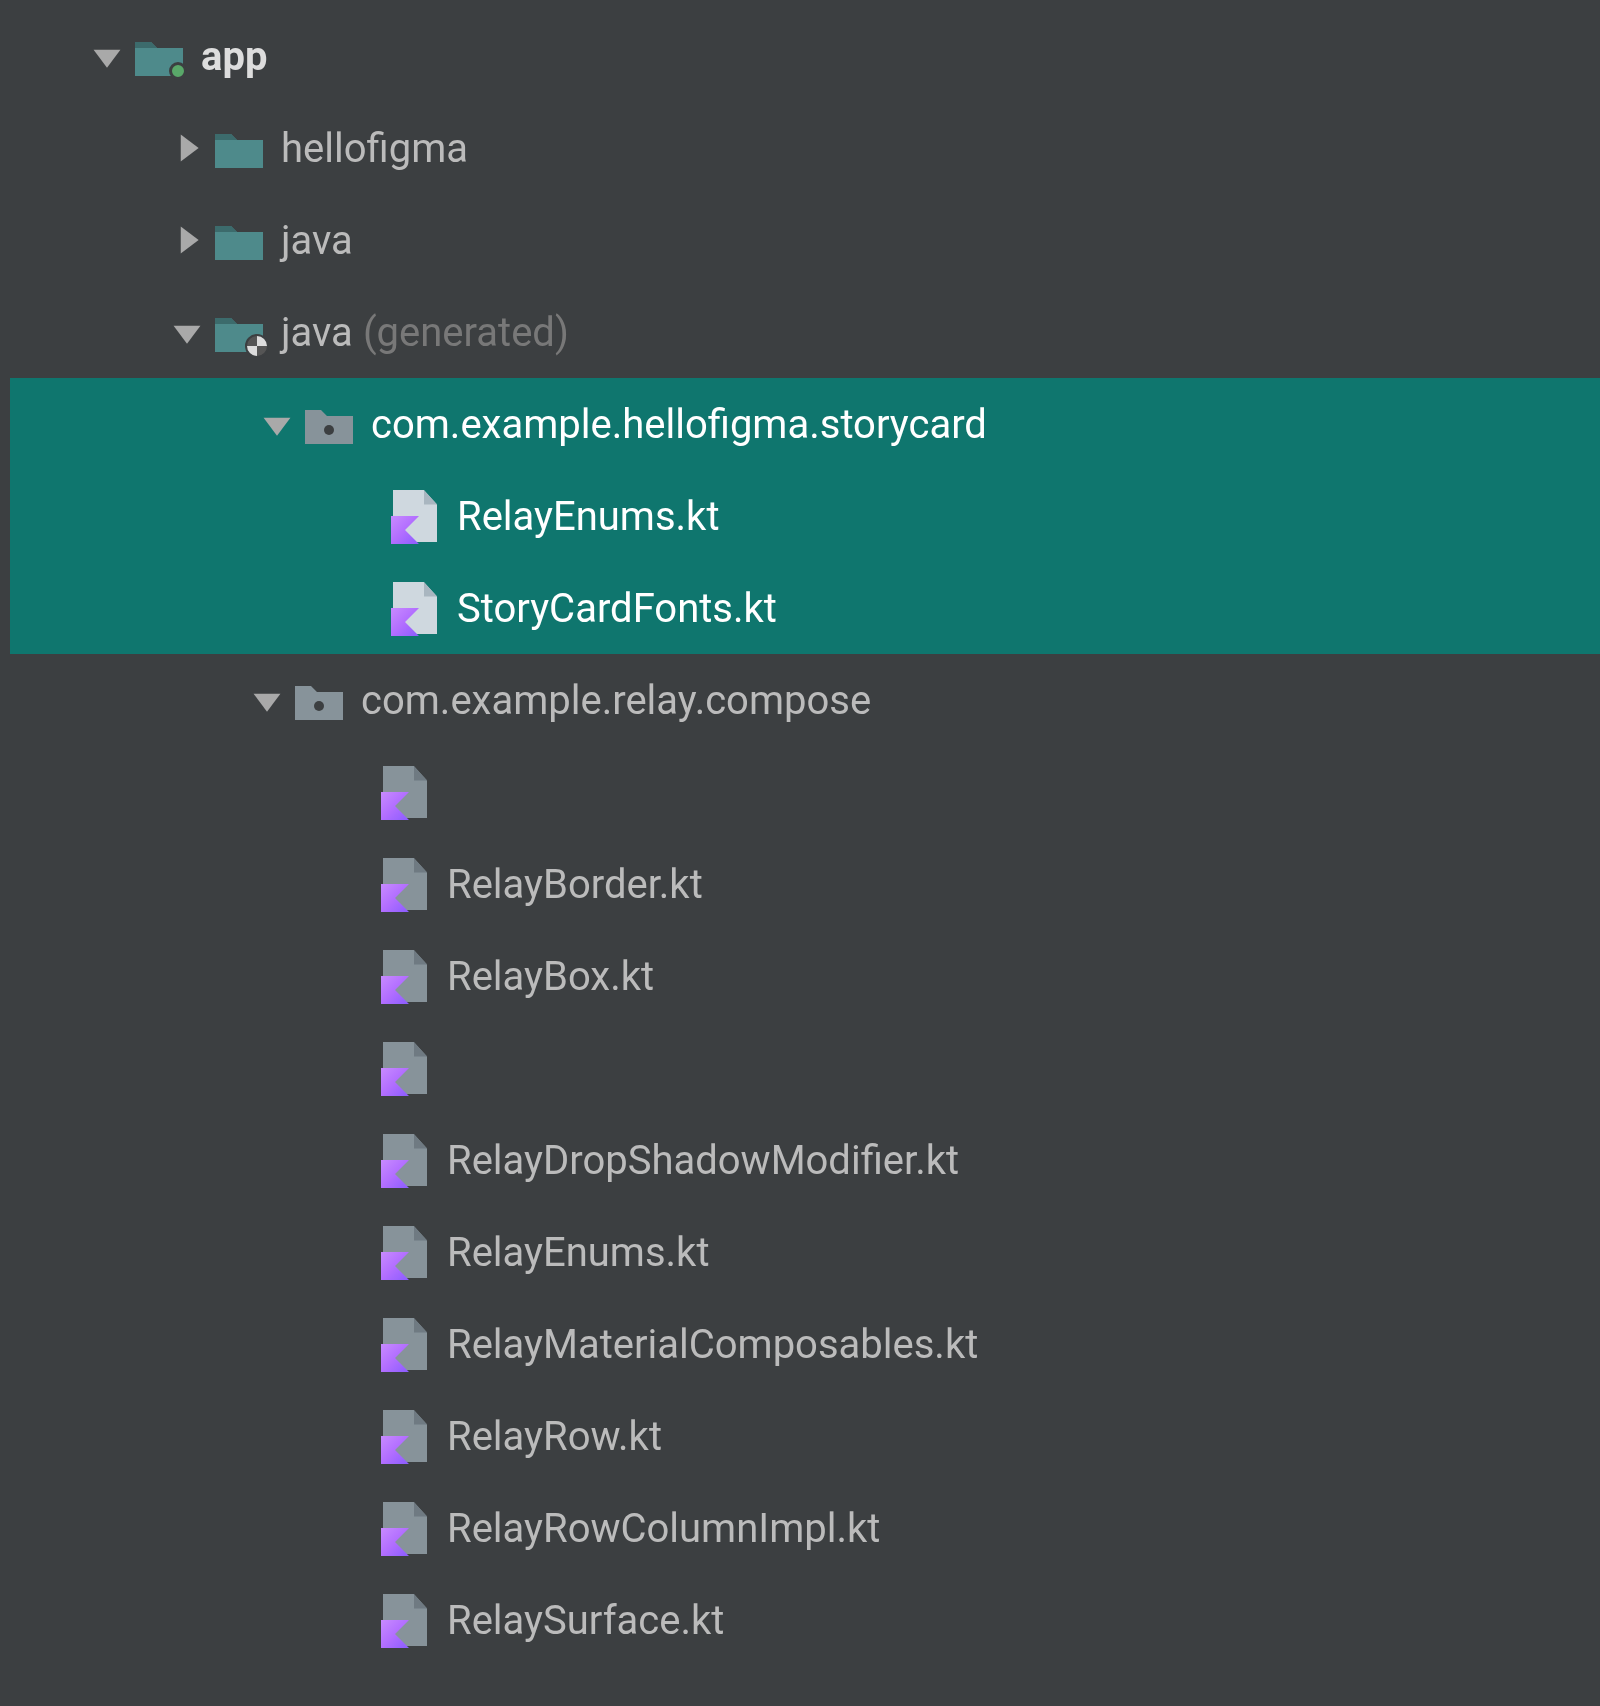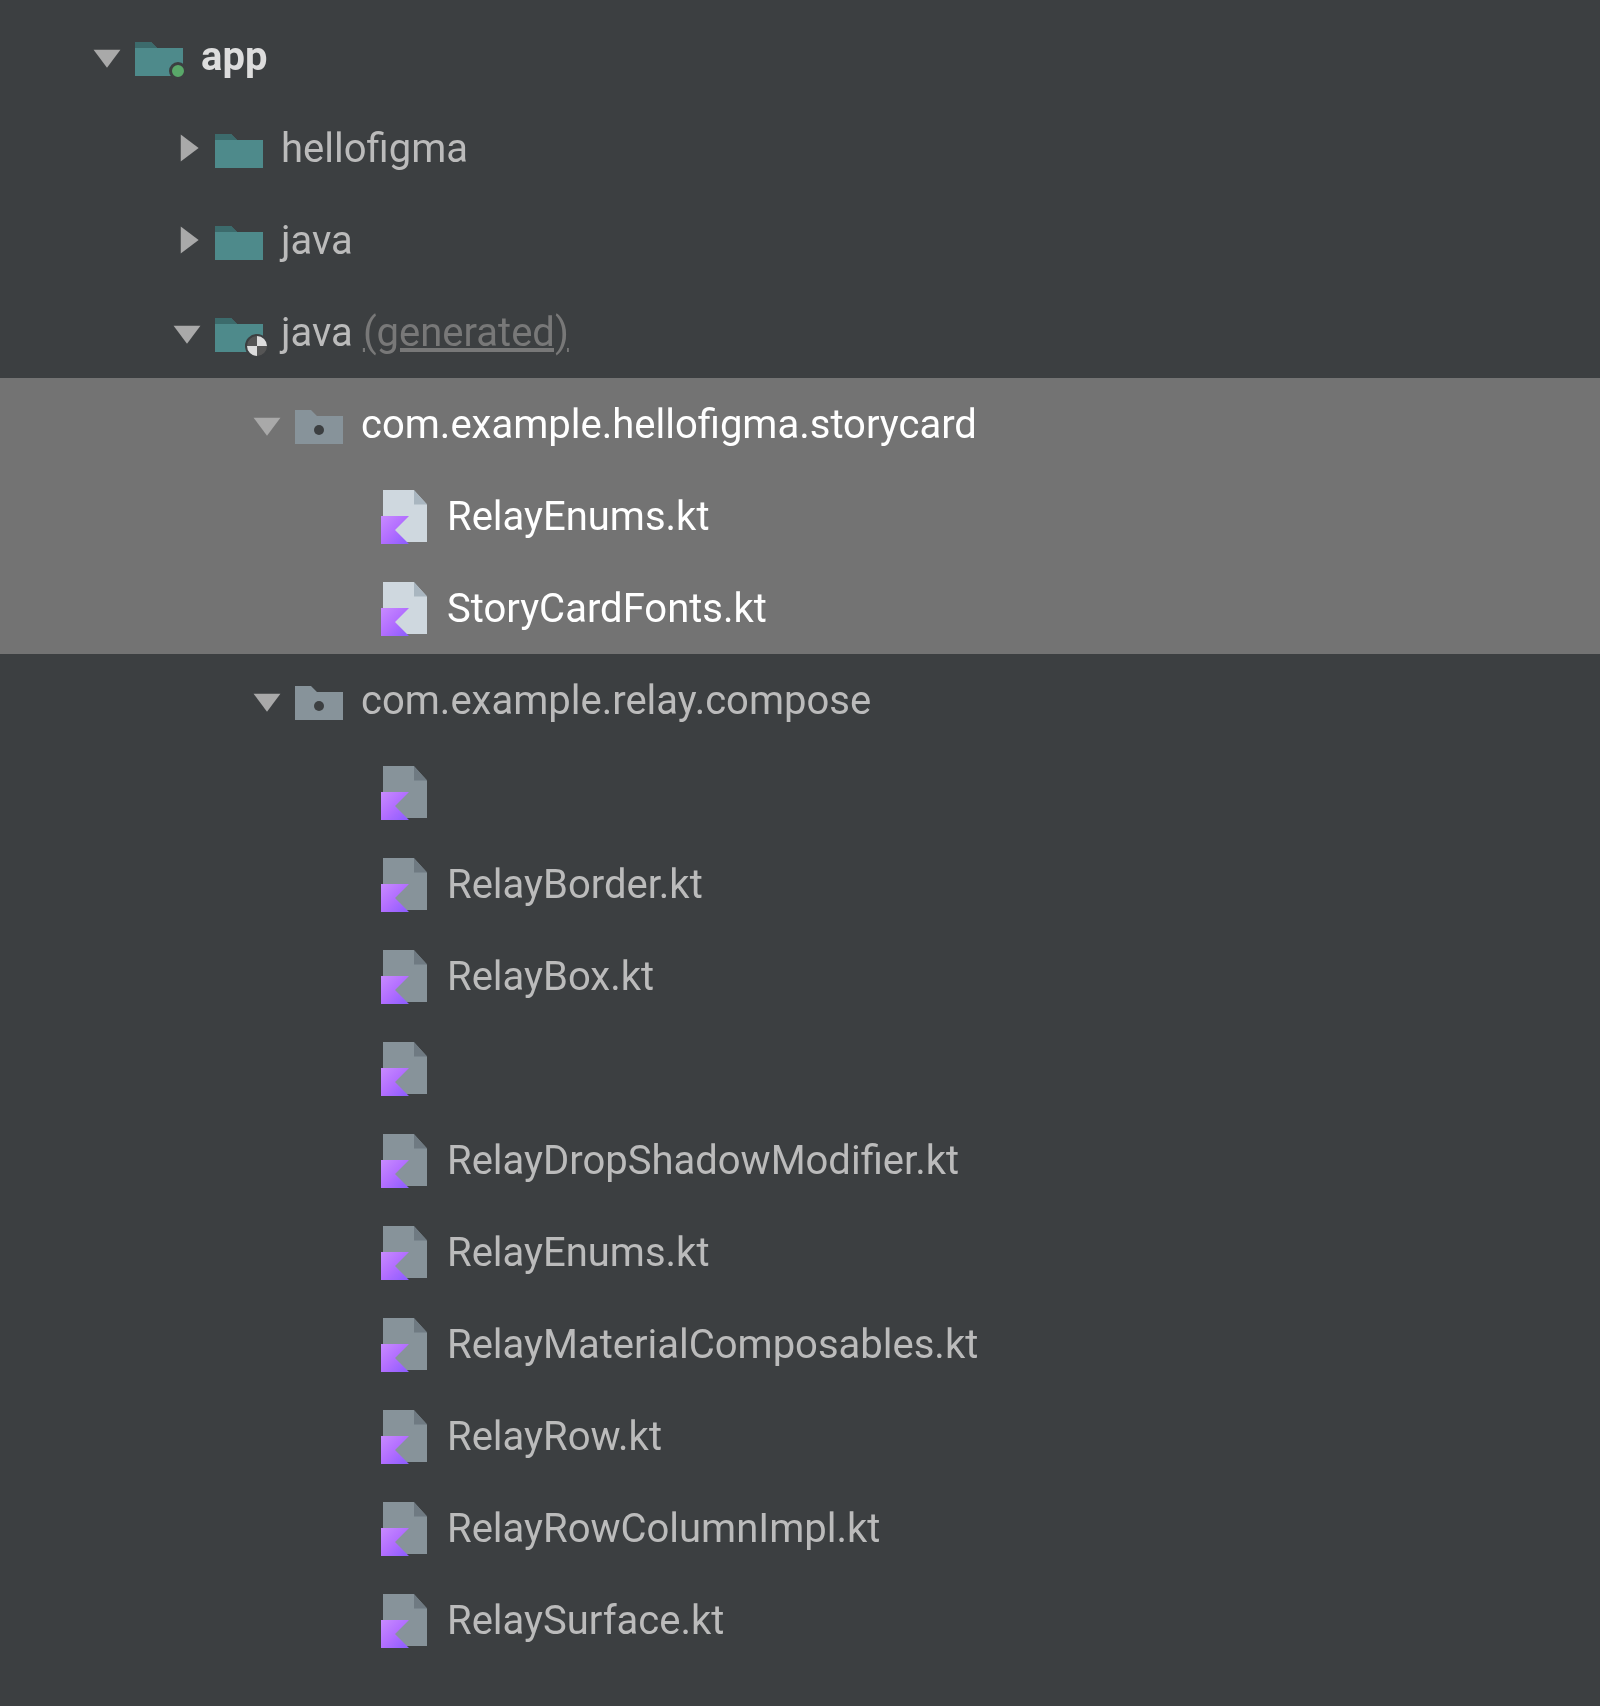--- a/index.html
+++ b/index.html
@@ -17,22 +17,23 @@
     padding-top: 10px;
   }
   .row {
     display: flex;
     align-items: center;
     height: 92px;
     white-space: nowrap;
     padding-left: 47px;
   }
   .row.selected {
-    background: #737373;
+    background: #0f766e;
     color: #ffffff;
+    margin-left: 10px;
   }
   .arrow-slot {
     width: 48px;
     display: flex;
     justify-content: center;
     align-items: center;
     flex-shrink: 0;
   }
   .icon-slot {
     width: 56px;
@@ -40,21 +41,21 @@
     justify-content: center;
     align-items: center;
     flex-shrink: 0;
     margin-right: 14px;
   }
   .label {
     color: #bbbbbb;
   }
   .row.selected .label { color: #ffffff; }
   .label.bold { font-weight: 700; color: #dddddd; }
-  .label.suffix { color: #787878; margin-left: 10px; text-decoration: underline; }
+  .label.suffix { color: #787878; margin-left: 10px; }
 
   
   .pad { flex-shrink: 0; }
 
   
   svg.chev { width: 34px; height: 34px; }
   .chev-path { fill: #a9a9a9; }
 
   
   .module-icon { position: relative; width: 48px; height: 40px; }

